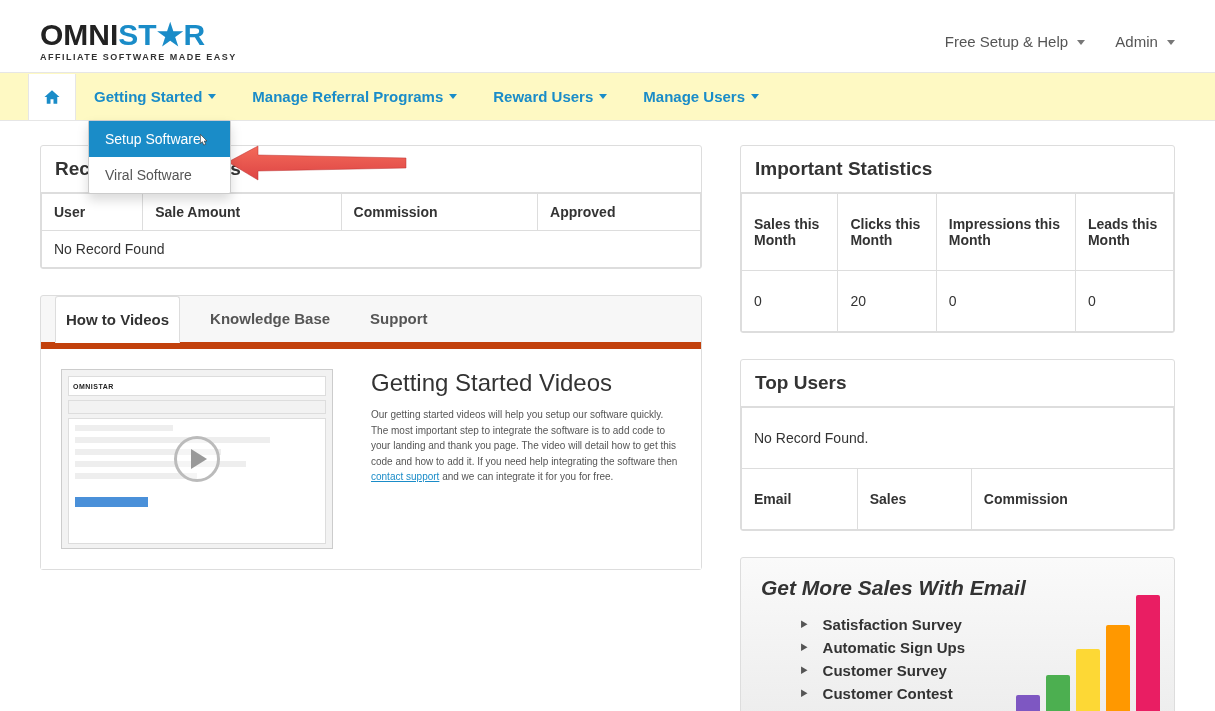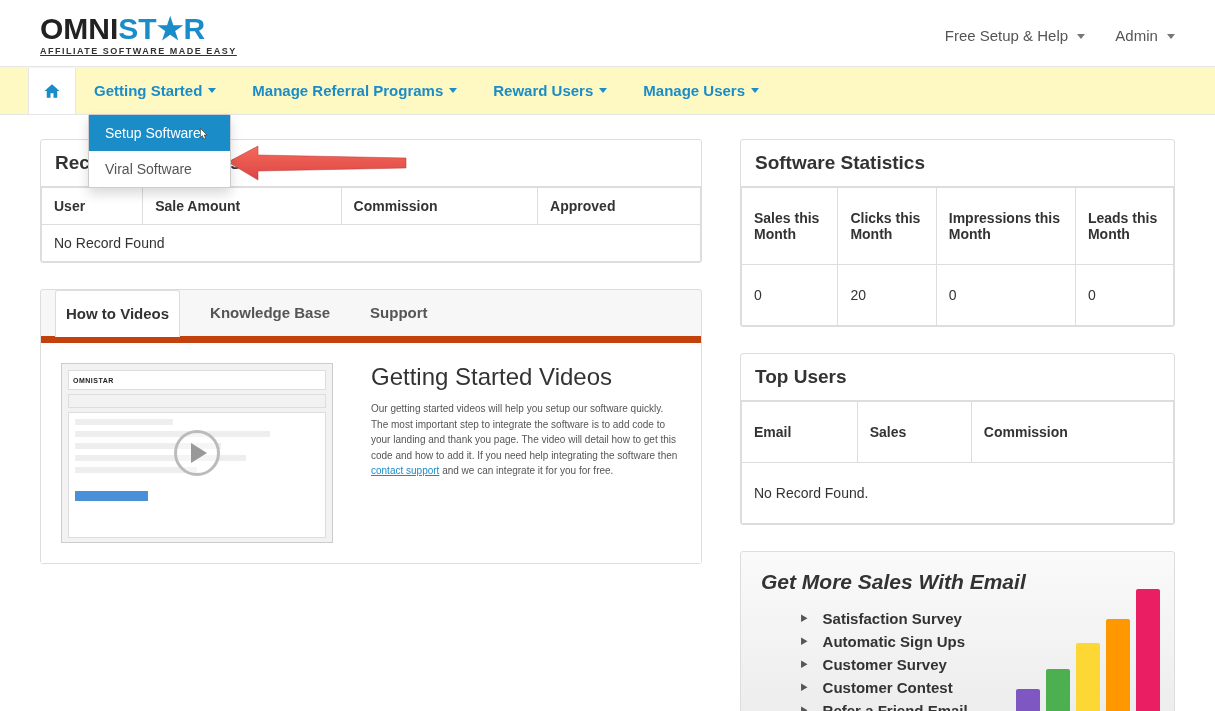--- a/index.html
+++ b/index.html
@@ -1,22 +1,22 @@
 <!DOCTYPE html>
 <html><head>
 <meta charset="utf-8">
 <style>
 * { box-sizing: border-box; margin: 0; padding: 0; }
 body { font-family: "Helvetica Neue", Helvetica, Arial, sans-serif; font-size: 14px; color: #333; background: #fff; width: 1215px; }
-.header { display: flex; justify-content: space-between; align-items: center; padding: 14px 40px 10px 40px; }
+.header { display: flex; justify-content: space-between; align-items: center; padding: 20px 40px 10px 40px; }
 .logo { display: flex; flex-direction: column; }
 .logo-main { font-size: 30px; font-weight: 700; letter-spacing: 0px; line-height: 1; }
 .logo-omni { color: #222; }
 .logo-star { color: #1a8cc8; }
-.logo-sub { font-size: 9px; letter-spacing: 1.5px; color: #333; font-weight: 600; margin-top: 2px; text-decoration: underline; }
+.logo-sub { font-size: 9px; letter-spacing: 1.5px; color: #333; font-weight: 600; margin-top: 2px; }
 .header-right { display: flex; gap: 30px; color: #555; font-size: 15px; }
 .header-link { cursor: pointer; }
 .caret { display: inline-block; width: 0; height: 0; border-left: 4px solid transparent; border-right: 4px solid transparent; border-top: 5px solid #777; margin-left: 5px; vertical-align: middle; }
 
 .navbar { background: #fef9c3; border-top: 1px solid #e6e6e6; border-bottom: 1px solid #e6e6e6; display: flex; align-items: center; padding: 0 28px; position: relative; }
 .nav-home { background: #fff; border: 1px solid #e6e6e6; border-top: none; border-bottom: none; padding: 14px 14px; display: flex; align-items: center; }
 .nav-item { padding: 15px 18px; color: #1a8cc8; font-weight: 600; cursor: pointer; font-size: 15px; display: flex; align-items: center; }
 .nav-caret { display: inline-block; width: 0; height: 0; border-left: 4px solid transparent; border-right: 4px solid transparent; border-top: 5px solid #1a8cc8; margin-left: 6px; }
 
 .dropdown { position: absolute; top: 100%; left: 88px; background: #fff; border: 1px solid #ccc; border-radius: 2px; box-shadow: 0 6px 12px rgba(0,0,0,0.15); width: 143px; z-index: 20; }
@@ -191,21 +191,21 @@
           </p>
         </div>
       </div>
     </div>
 
   </div>
 
   <div class="right">
 
     <div class="panel">
-      <div class="panel-header">Software Statistics</div>
+      <div class="panel-header">Important Statistics</div>
       <table class="stats-table">
         <tbody>
             <tr>
           <th>Sales this Month</th>
           <th>Clicks this Month</th>
           <th>Impressions this Month</th>
           <th>Leads this Month</th>
         </tr>
         <tr>
           <td>0</td>
@@ -215,26 +215,26 @@
         </tr>
       </tbody>
         </table>
     </div>
 
     <div class="panel">
       <div class="panel-header">Top Users</div>
       <table class="stats-table">
         <tbody>
             <tr>
+          <td colspan="3">No Record Found.</td>
+        </tr>
+        <tr>
           <th>Email</th>
           <th>Sales</th>
           <th>Commission</th>
-        </tr>
-        <tr>
-          <td colspan="3">No Record Found.</td>
         </tr>
       </tbody>
         </table>
     </div>
 
     <div class="promo">
       <h2>Get More Sales With Email</h2>
       <ul class="promo-list">
         <li>
             <span class="arrow-icon">⯈</span>

